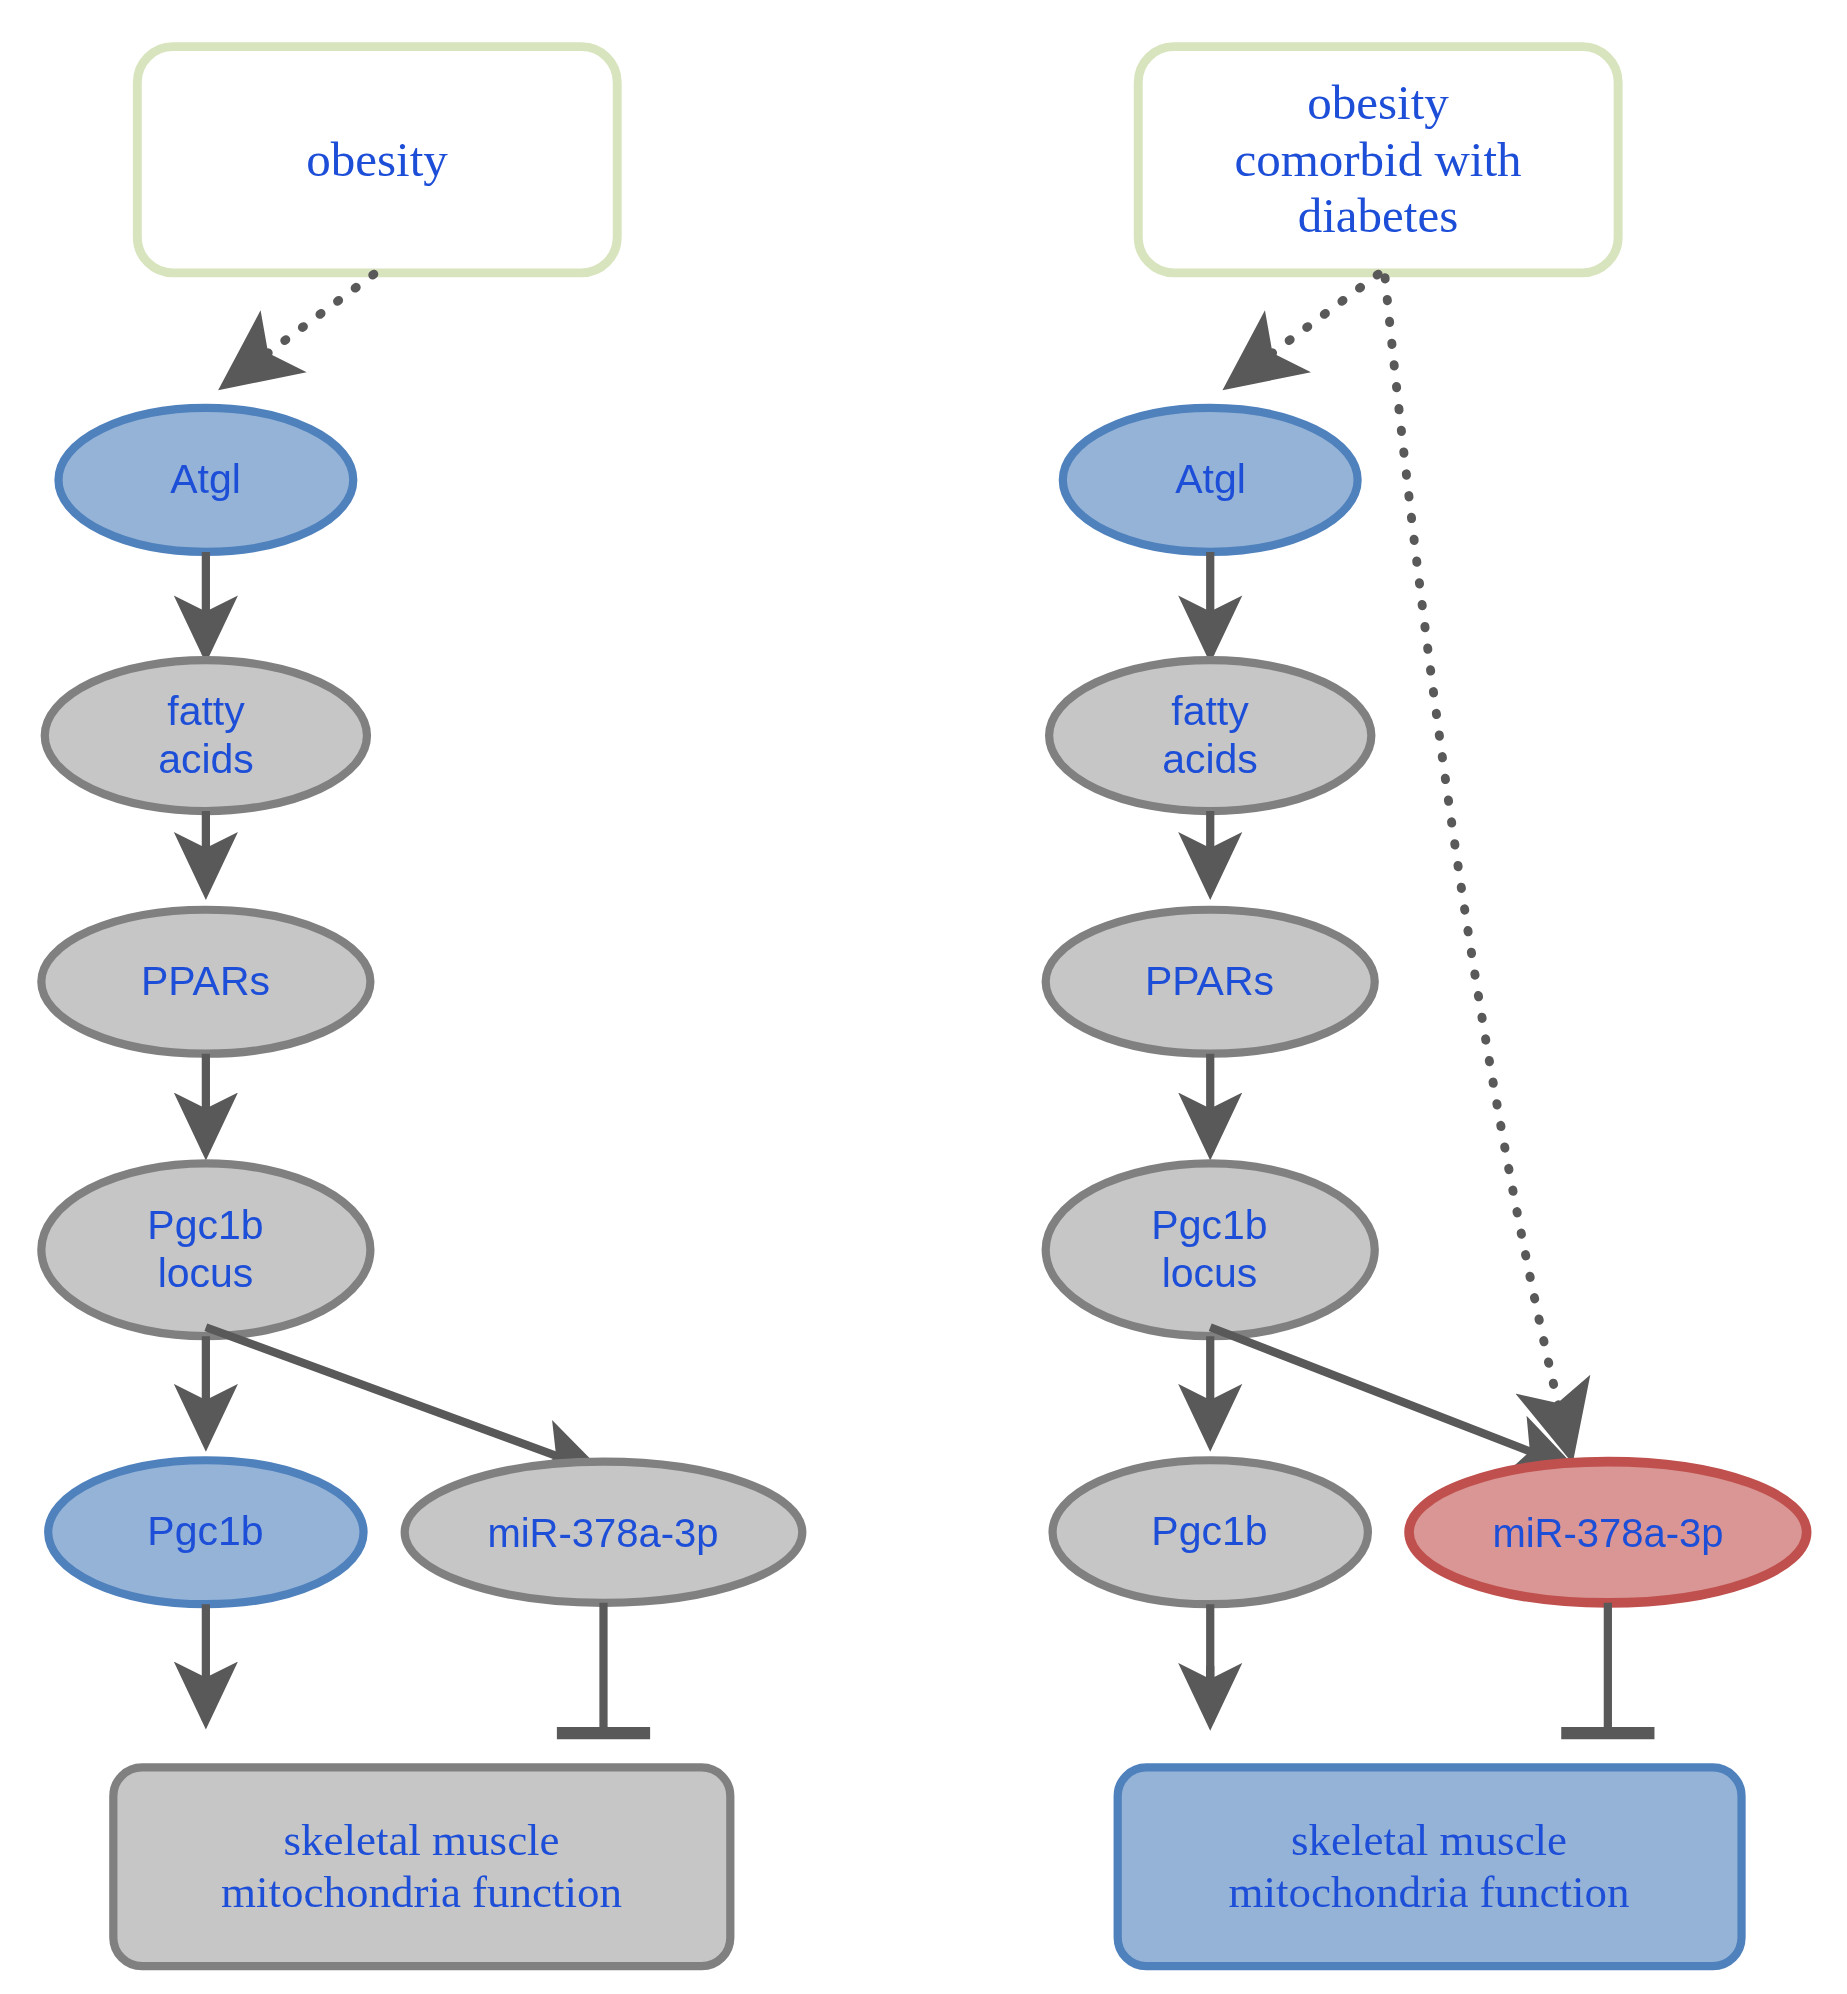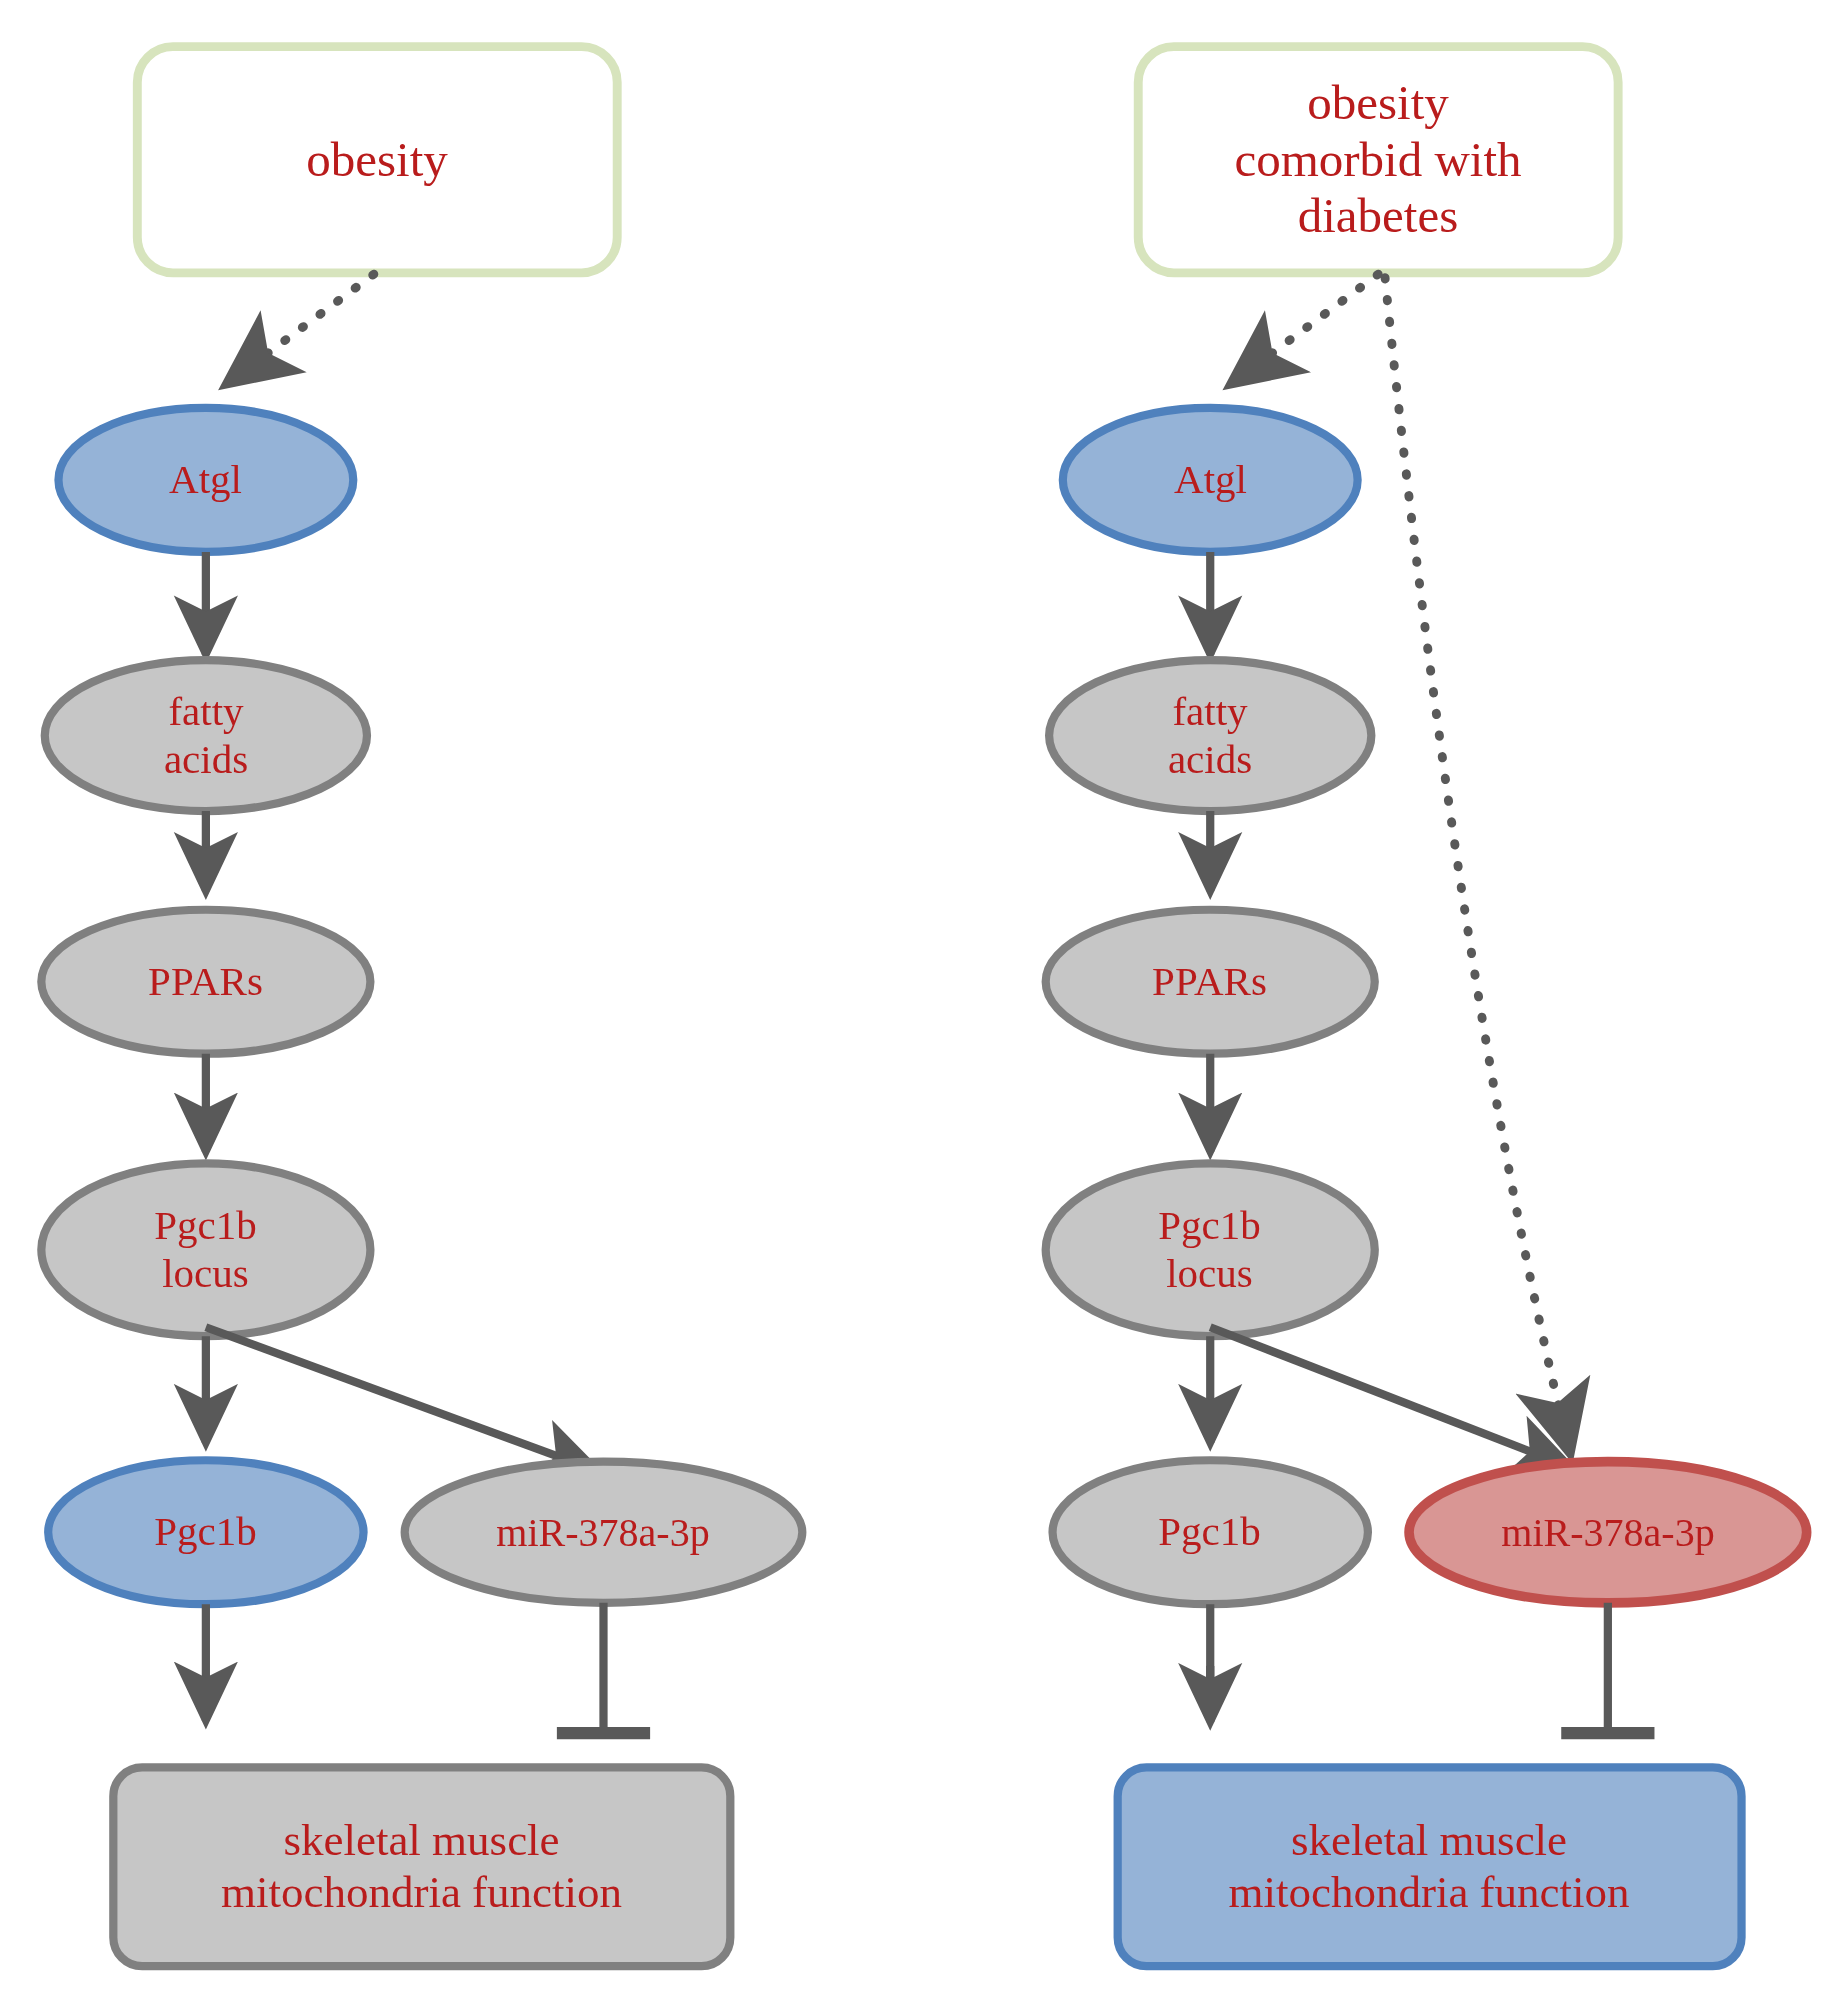--- a/index.html
+++ b/index.html
@@ -23,26 +23,26 @@
     width: 1848px;
     height: 1995px;
   }
   .node-text {
     position: absolute;
     display: flex;
     align-items: center;
     justify-content: center;
     text-align: center;
     pointer-events: none;
-    color: #b91c1c;
+    color: #1d4ed8;
     line-height: 1.15;
     white-space: pre-line;
   }
   .txt-serif { font-family: "Liberation Serif", serif; }
-  .txt-sans  { font-family: Liberation Serif, serif; }
+  .txt-sans  { font-family: Liberation Sans, sans-serif; }
 </style>
 </head>
 <body>
 
 <div id="canvas">
 
   <svg class="layer" viewBox="0 0 2695 2910">
     <defs>
       <marker id="arrowSolid" viewBox="0 0 12 12" refX="9.6" refY="6" markerWidth="9" markerHeight="9" orient="auto-start-reverse">
         <path d="M 0 0.8 L 11 6 L 0 11.2 L 2.6 6 Z" fill="#595959"></path>

